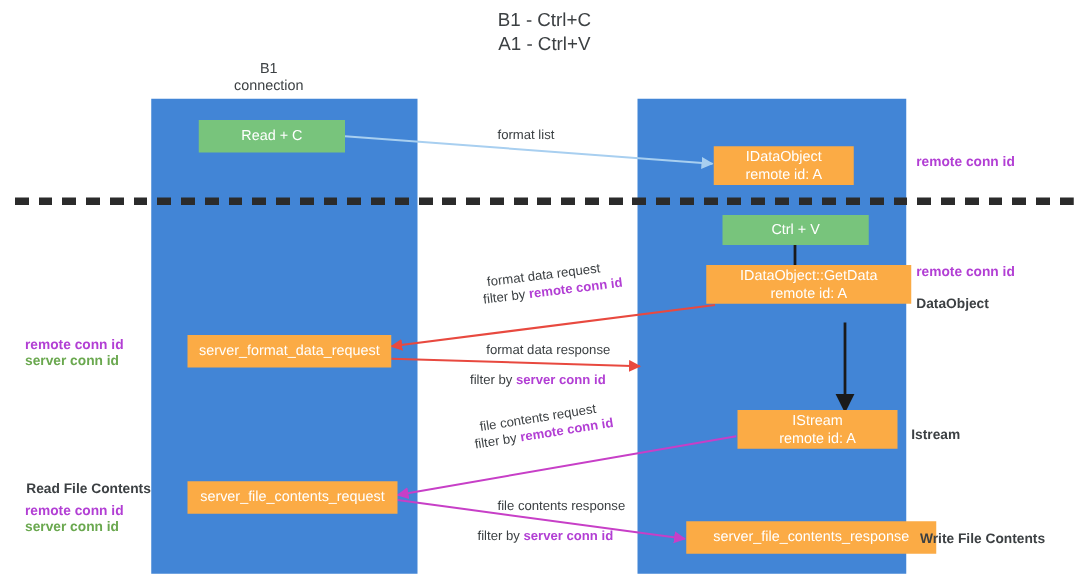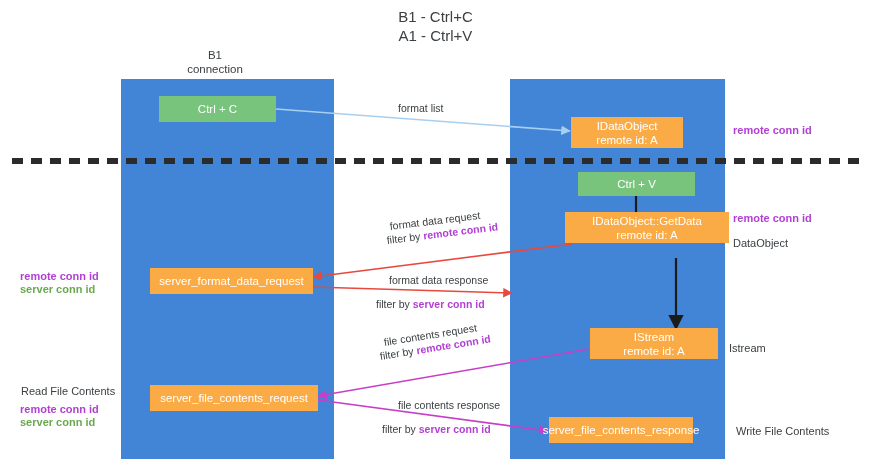--- a/index.html
+++ b/index.html
@@ -77,20 +77,21 @@
   .node.orange { background: #fbab45; }
   .node .l2 { font-size: 11.5px; }
 
   
   .anno {
     position: absolute;
     font-size: 11px;
     line-height: 14px;
     color: #3c4043;
     white-space: nowrap;
+    font-weight: bold;
   }
   .anno.purple { color: #b23fd4; font-weight: bold; }
   .anno.green-t { color: #6aa84f; font-weight: bold; }
 
   
   .edge-label {
     position: absolute;
     font-size: 10.5px;
     line-height: 13px;
     color: #3c4043;
@@ -151,21 +152,21 @@
     <line x1="676" y1="258" x2="676" y2="327" stroke="#1a1a1a" stroke-width="2.2" marker-end="url(#ah-black)"></line>
 
     <line x1="589" y1="349" x2="318" y2="396" stroke="#c73fc7" stroke-width="1.6" marker-end="url(#ah-magenta)"></line>
 
     <line x1="318" y1="400" x2="548" y2="431" stroke="#c73fc7" stroke-width="1.6" marker-end="url(#ah-magenta)"></line>
   </svg>
 
   <div class="dash-sep"></div>
 
   <div class="node green" style="left:159px; top:96px; width:117px; height:26px;">
-    <div>Ctrl + C</div>
+    <div>Read + C</div>
   </div>
 
   <div class="node orange" style="left:571px; top:117px; width:112px; height:31px;">
     <div>IDataObject</div>
     <div class="l2">remote id: A</div>
   </div>
 
   <div class="node green" style="left:578px; top:172px; width:117px; height:24px;">
     <div>Ctrl + V</div>
   </div>
@@ -182,21 +183,21 @@
 
   <div class="node orange" style="left:590px; top:328px; width:128px; height:31px;">
     <div>IStream</div>
     <div class="l2">remote id: A</div>
   </div>
 
   <div class="node orange" style="left:150px; top:385px; width:168px; height:26px;">
     <div>server_file_contents_request</div>
   </div>
 
-  <div class="node orange" style="left:549px; top:417px; width:144px; height:26px;">
+  <div class="node orange" style="left:549px; top:417px; width:200px; height:26px;">
     <div>server_file_contents_response</div>
   </div>
 
   <div class="edge-label" style="left:398px; top:102px;">format list</div>
 
   <div class="edge-label" style="left:389px; top:220px; transform: rotate(-7deg); transform-origin: left top;">format data request</div>
   <div class="edge-label" style="left:386px; top:234px; transform: rotate(-7deg); transform-origin: left top;">
     <span>filter by </span><span class="hl-purple">remote conn id</span>
   </div>
 

